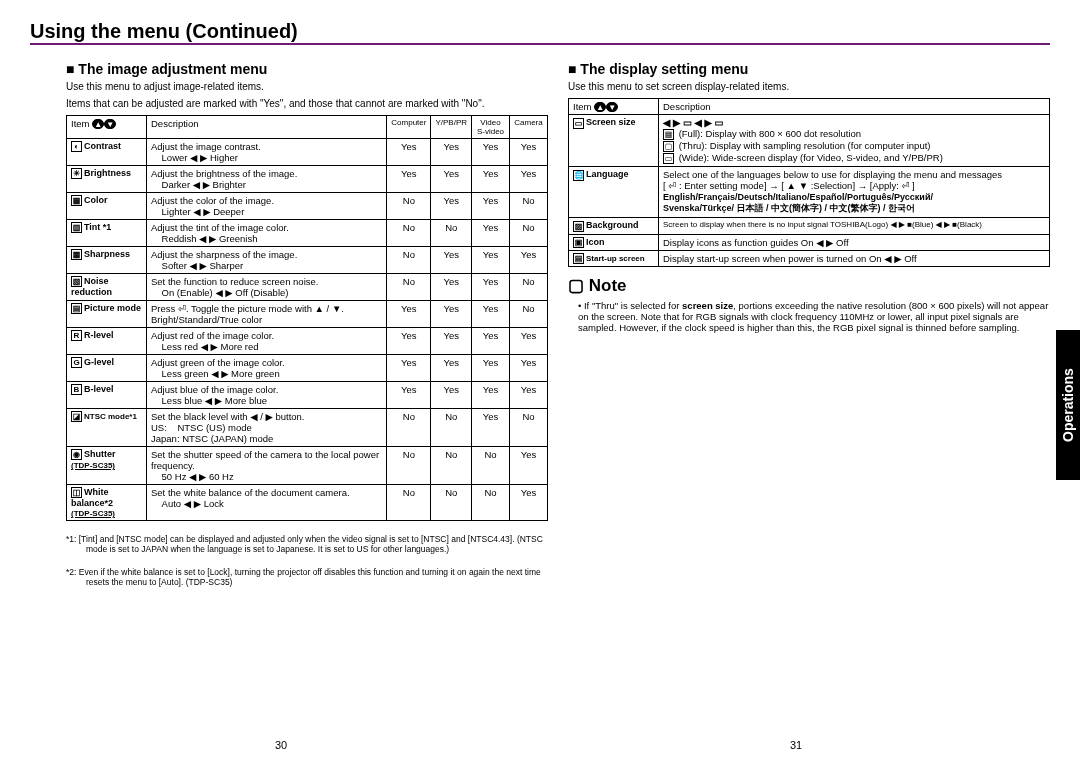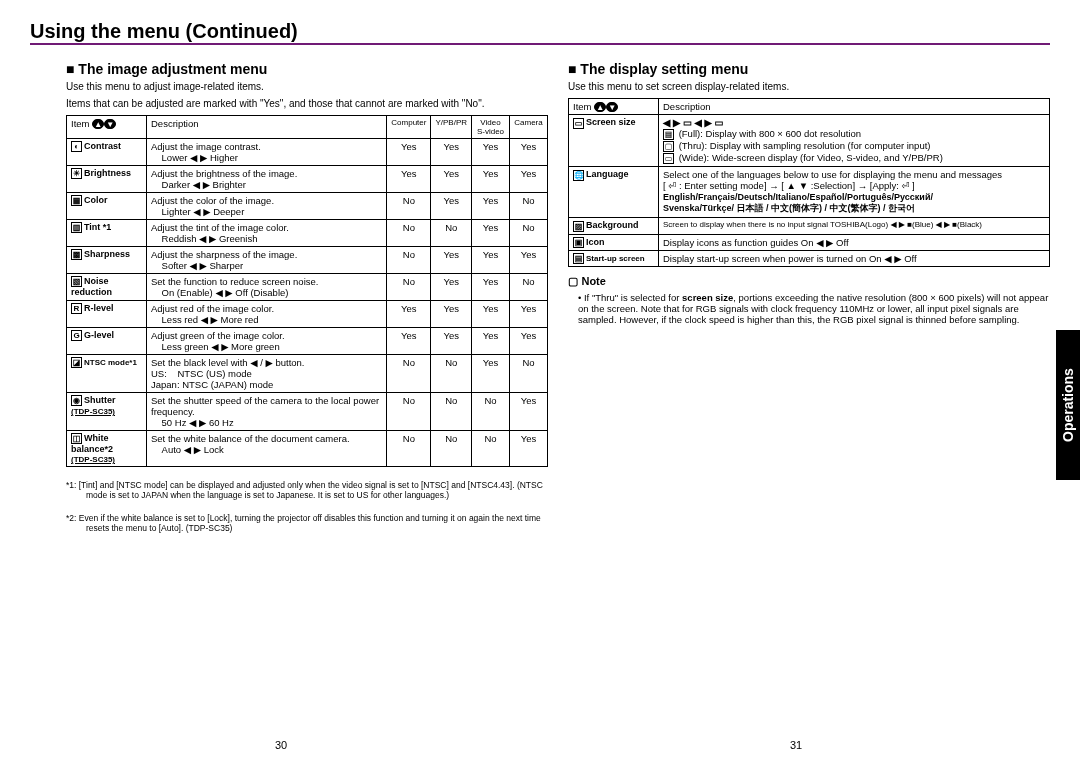--- a/index.html
+++ b/index.html
@@ -88,21 +88,21 @@
     vertical-align: middle;
   }
   .footnotes {
     font-size: 8.5px;
     margin-top: 13px;
     padding-left: 20px;
     text-indent: -20px;
   }
   .note-head {
     font-weight: bold;
-    font-size: 11px;
+    font-size: 17px;
     margin: 8px 0 4px 0;
   }
   .note-head::before { content: "▢ "; }
   .note-body {
     font-size: 9.5px;
     padding-left: 10px;
   }
   .side-tab {
     position: absolute;
     right: 0;
@@ -195,30 +195,46 @@
           </tr>
       <tr>
             <td class="item-cell"><span class="item-icon">▧</span><span>Noise reduction</span></td>
             <td><span>Set the function to reduce screen noise.</span><br>&nbsp;&nbsp;&nbsp;&nbsp;<span>On (Enable) ◀ ▶ Off (Disable)</span></td>
             <td>No</td>
             <td>Yes</td>
             <td>Yes</td>
             <td>No</td>
           </tr>
       <tr>
+            <td class="item-cell"><span class="item-icon">▤</span><span>Picture mode</span></td>
+            <td><span>Press ⏎. Toggle the picture mode with ▲ / ▼.</span><br><span>Bright/Standard/True color</span></td>
+            <td>Yes</td>
+            <td>Yes</td>
+            <td>Yes</td>
+            <td>No</td>
+          </tr>
+      <tr>
             <td class="item-cell"><span class="item-icon">R</span><span>R-level</span></td>
             <td><span>Adjust red of the image color.</span><br>&nbsp;&nbsp;&nbsp;&nbsp;<span>Less red ◀ ▶ More red</span></td>
             <td>Yes</td>
             <td>Yes</td>
             <td>Yes</td>
             <td>Yes</td>
           </tr>
       <tr>
             <td class="item-cell"><span class="item-icon">G</span><span>G-level</span></td>
             <td><span>Adjust green of the image color.</span><br>&nbsp;&nbsp;&nbsp;&nbsp;<span>Less green ◀ ▶ More green</span></td>
+            <td>Yes</td>
+            <td>Yes</td>
+            <td>Yes</td>
+            <td>Yes</td>
+          </tr>
+      <tr>
+            <td class="item-cell"><span class="item-icon">B</span><span>B-level</span></td>
+            <td><span>Adjust blue of the image color.</span><br>&nbsp;&nbsp;&nbsp;&nbsp;<span>Less blue ◀ ▶ More blue</span></td>
             <td>Yes</td>
             <td>Yes</td>
             <td>Yes</td>
             <td>Yes</td>
           </tr>
       <tr>
             <td class="item-cell"><span class="item-icon">◪</span><span class="sm">NTSC mode*1</span></td>
             <td><span>Set the black level with ◀ / ▶ button.</span><br><span style="white-space:pre">US:    NTSC (US) mode
 Japan: NTSC (JAPAN) mode</span></td>
             <td>No</td>

